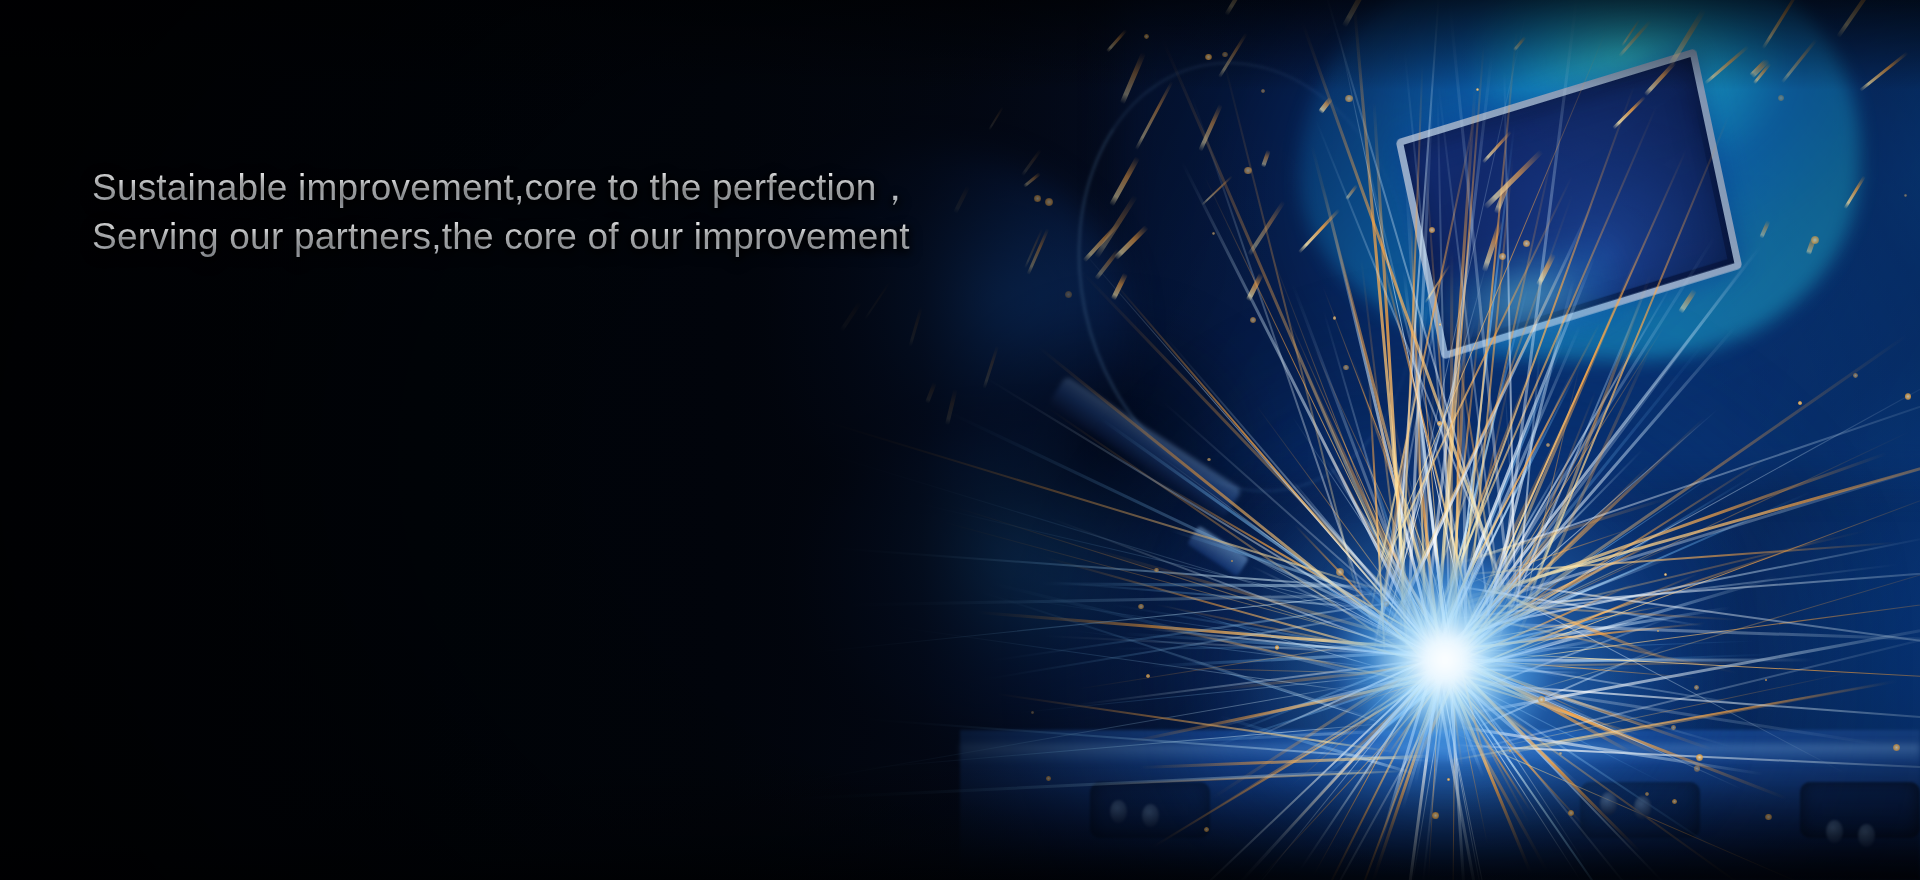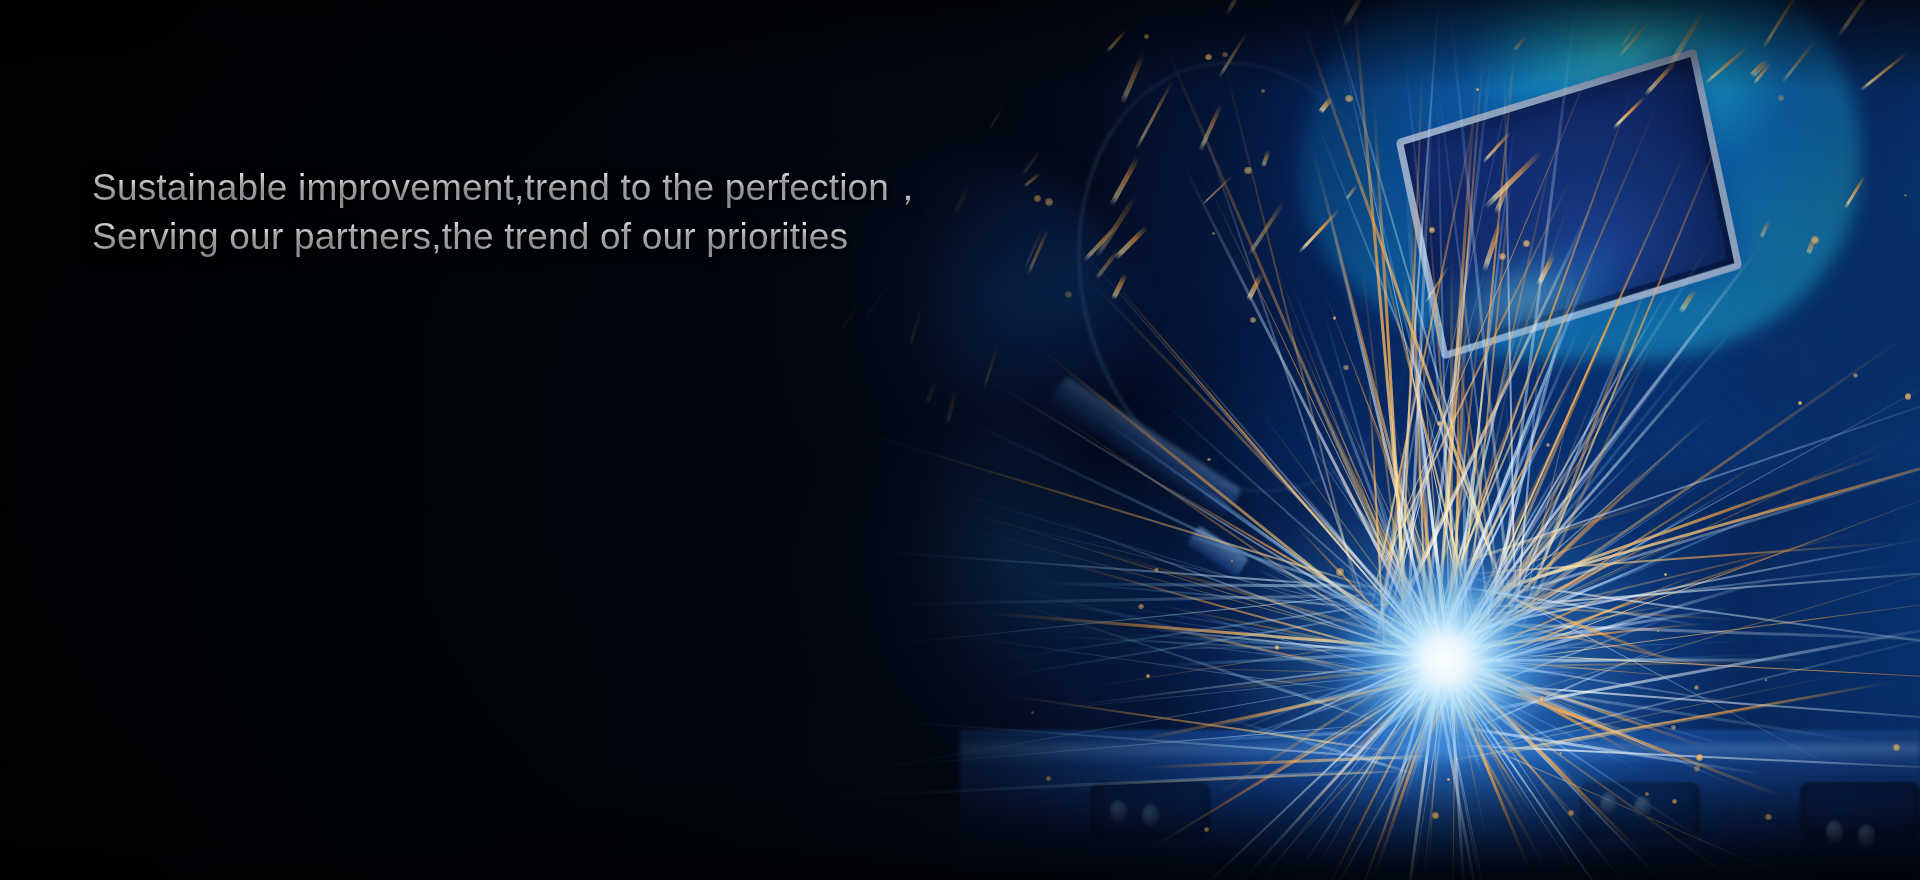--- a/index.html
+++ b/index.html
@@ -788,18 +788,18 @@
 
   <div class="left-fade"></div>
   <div class="top-fade"></div>
   <div class="bottom-fade"></div>
   <div class="vignette"></div>
 
   <div class="copy">
     <div class="headline">
     </div>
     <div class="subline">
-      <span class="line">Sustainable improvement,trend to the perfection，</span>
-      <span class="line">Serving our partners,the trend of our priorities</span>
+      <span class="line">Sustainable improvement,core to the perfection，</span>
+      <span class="line">Serving our partners,the core of our improvement</span>
     </div>
   </div>
 
 </div>
 
 </body></html>

